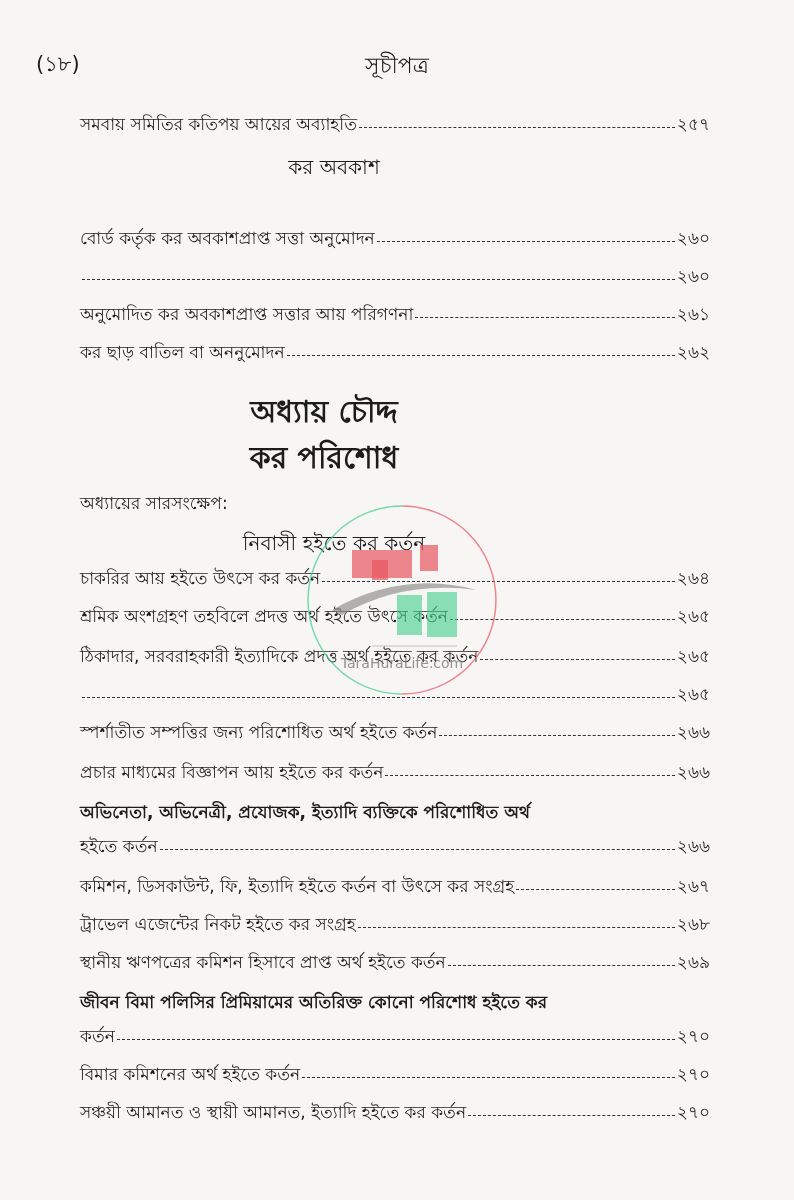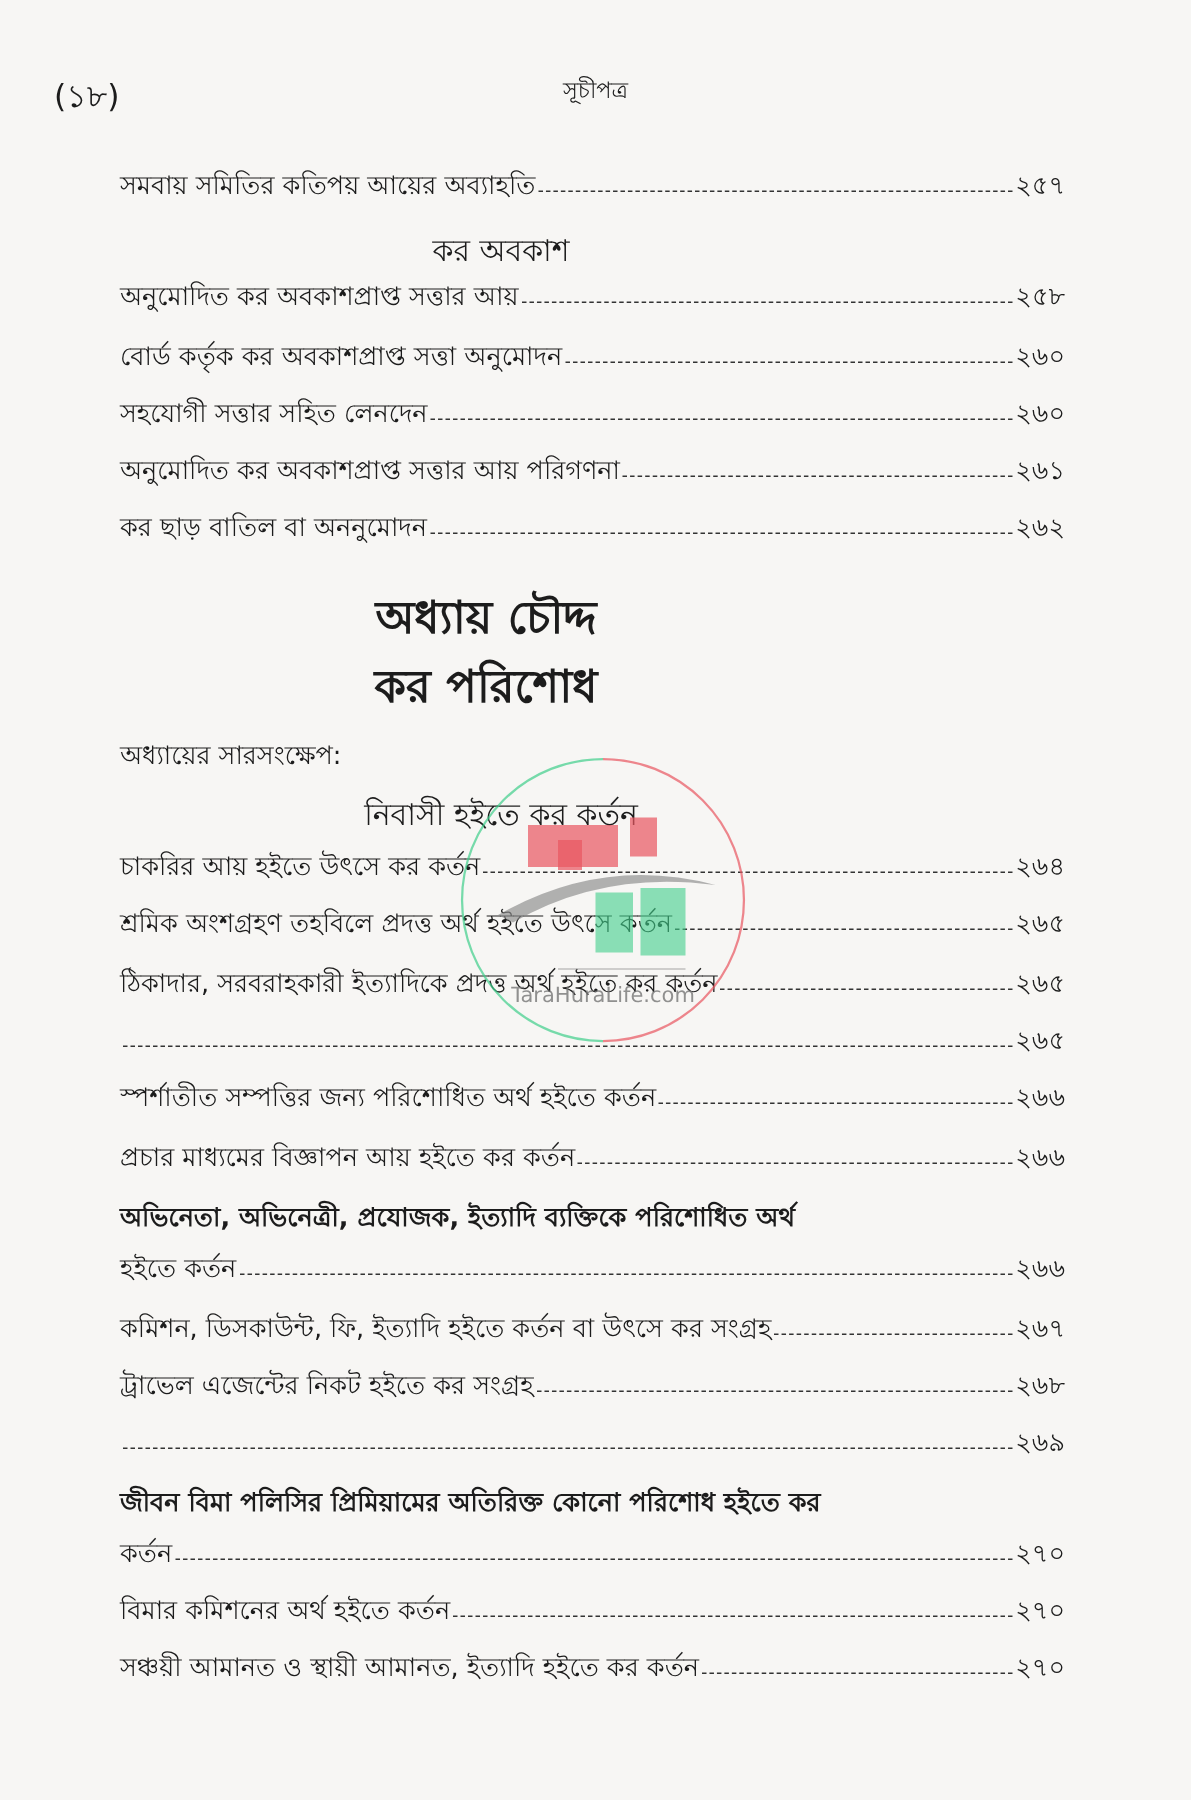--- a/index.html
+++ b/index.html
@@ -6,21 +6,21 @@
     body {
       width: 794px; height: 1200px;
       background: #f7f6f4;
       position: relative; overflow: hidden;
       font-family: "DejaVu Sans", sans-serif;
       color: #1c1c1c;
     }
     .page { position: absolute; left: 0; top: 0; width: 794px; height: 1200px; }
     .header { position: absolute; top: 48px; left: 0; width: 742px; height: 40px; }
     .page-number { position: absolute; left: 36px; top: 0; font-size: 21px; }
-    .running-title { position: absolute; left: 0; width: 794px; text-align: center; top: 0; font-size: 15px; }
+    .running-title { position: absolute; left: 0; width: 794px; text-align: center; top: 0; font-size: 22px; }
 
     .entry {
       position: absolute; left: 80px; width: 630px;
       display: flex; align-items: flex-start; font-size: 17px; line-height: 24px;
       white-space: nowrap;
     }
     .entry .title { flex: 0 0 auto; }
     .entry .leader {
       flex: 1 1 auto; overflow: hidden; margin: 0 2px;
       border-bottom: 1.6px dashed #333; height: 0; align-self: center; margin-top: 6px;
@@ -44,32 +44,26 @@
   </div>
 
   <div class="entry" style="top:112px">
     <span class="title">সমবায় সমিতির কতিপয় আয়ের অব্যাহতি</span>
       <span class="leader"></span>
       <span class="pg">২৫৭</span>
   </div>
 
   <div class="section-heading" style="top:152px">কর অবকাশ</div>
 
-  <div class="entry" style="top:186px">
-      <span class="title">অনুমোদিত কর অবকাশপ্রাপ্ত সত্তার আয়</span>
-      <span class="leader"></span>
-      <span class="pg">২৫৮</span>
-    </div>
   <div class="entry" style="top:226px">
       <span class="title">বোর্ড কর্তৃক কর অবকাশপ্রাপ্ত সত্তা অনুমোদন</span>
       <span class="leader"></span>
       <span class="pg">২৬০</span>
     </div>
   <div class="entry" style="top:264px">
-      <span class="title">সহযোগী সত্তার সহিত লেনদেন</span>
       <span class="leader"></span>
       <span class="pg">২৬০</span>
     </div>
   <div class="entry" style="top:302px">
       <span class="title">অনুমোদিত কর অবকাশপ্রাপ্ত সত্তার আয় পরিগণনা</span>
       <span class="leader"></span>
       <span class="pg">২৬১</span>
     </div>
   <div class="entry" style="top:340px">
       <span class="title">কর ছাড় বাতিল বা অননুমোদন</span>
@@ -123,20 +117,21 @@
       <span class="title">কমিশন, ডিসকাউন্ট, ফি, ইত্যাদি হইতে কর্তন বা উৎসে কর সংগ্রহ</span>
       <span class="leader"></span>
       <span class="pg">২৬৭</span>
     </div>
   <div class="entry" style="top:912px">
       <span class="title">ট্রাভেল এজেন্টের নিকট হইতে কর সংগ্রহ</span>
       <span class="leader"></span>
       <span class="pg">২৬৮</span>
     </div>
   <div class="entry" style="top:950px">
+      <span class="title">স্থানীয় ঋণপত্রের কমিশন হিসাবে প্রাপ্ত অর্থ হইতে কর্তন</span>
       <span class="leader"></span>
       <span class="pg">২৬৯</span>
     </div>
 
   <div class="entry-first-line" style="top:990px">জীবন বিমা পলিসির প্রিমিয়ামের অতিরিক্ত কোনো পরিশোধ হইতে কর</div>
   <div class="entry" style="top:1024px">
       <span class="title">কর্তন</span>
       <span class="leader"></span>
       <span class="pg">২৭০</span>
     </div>

